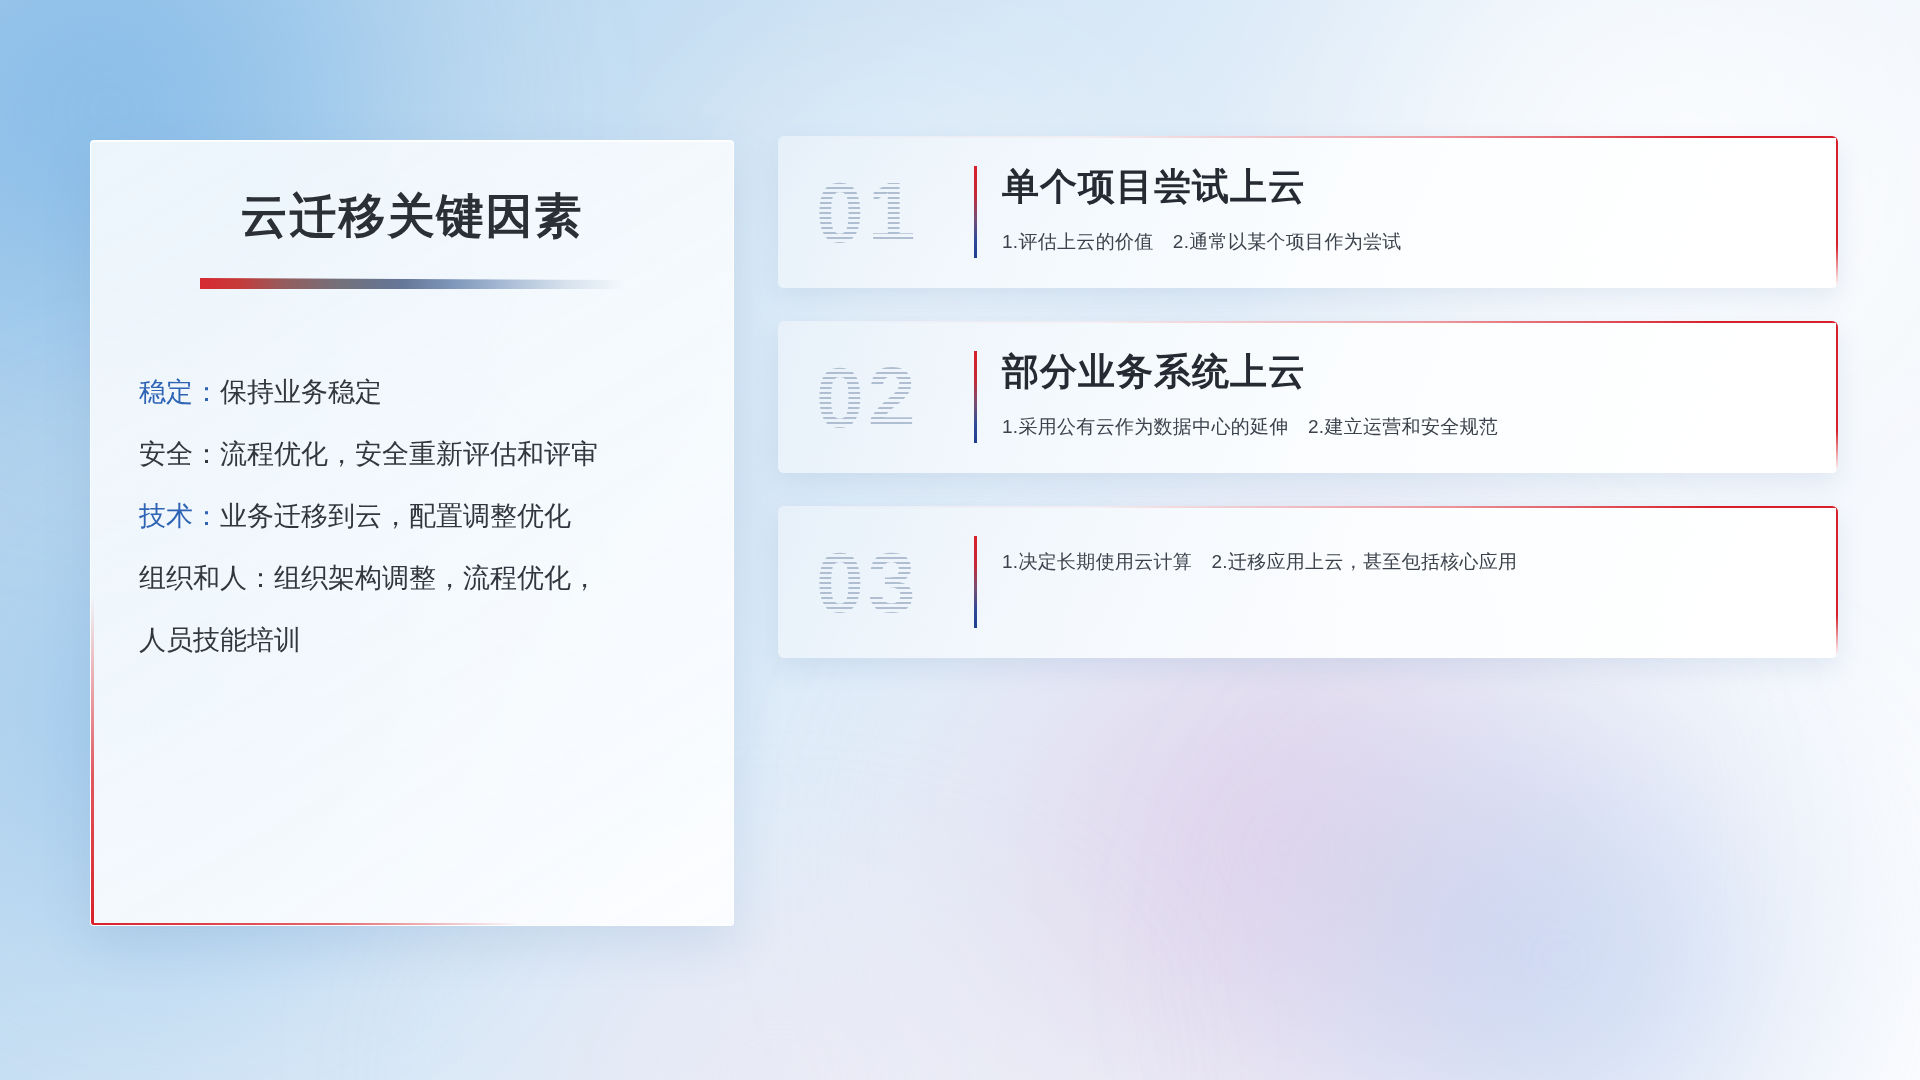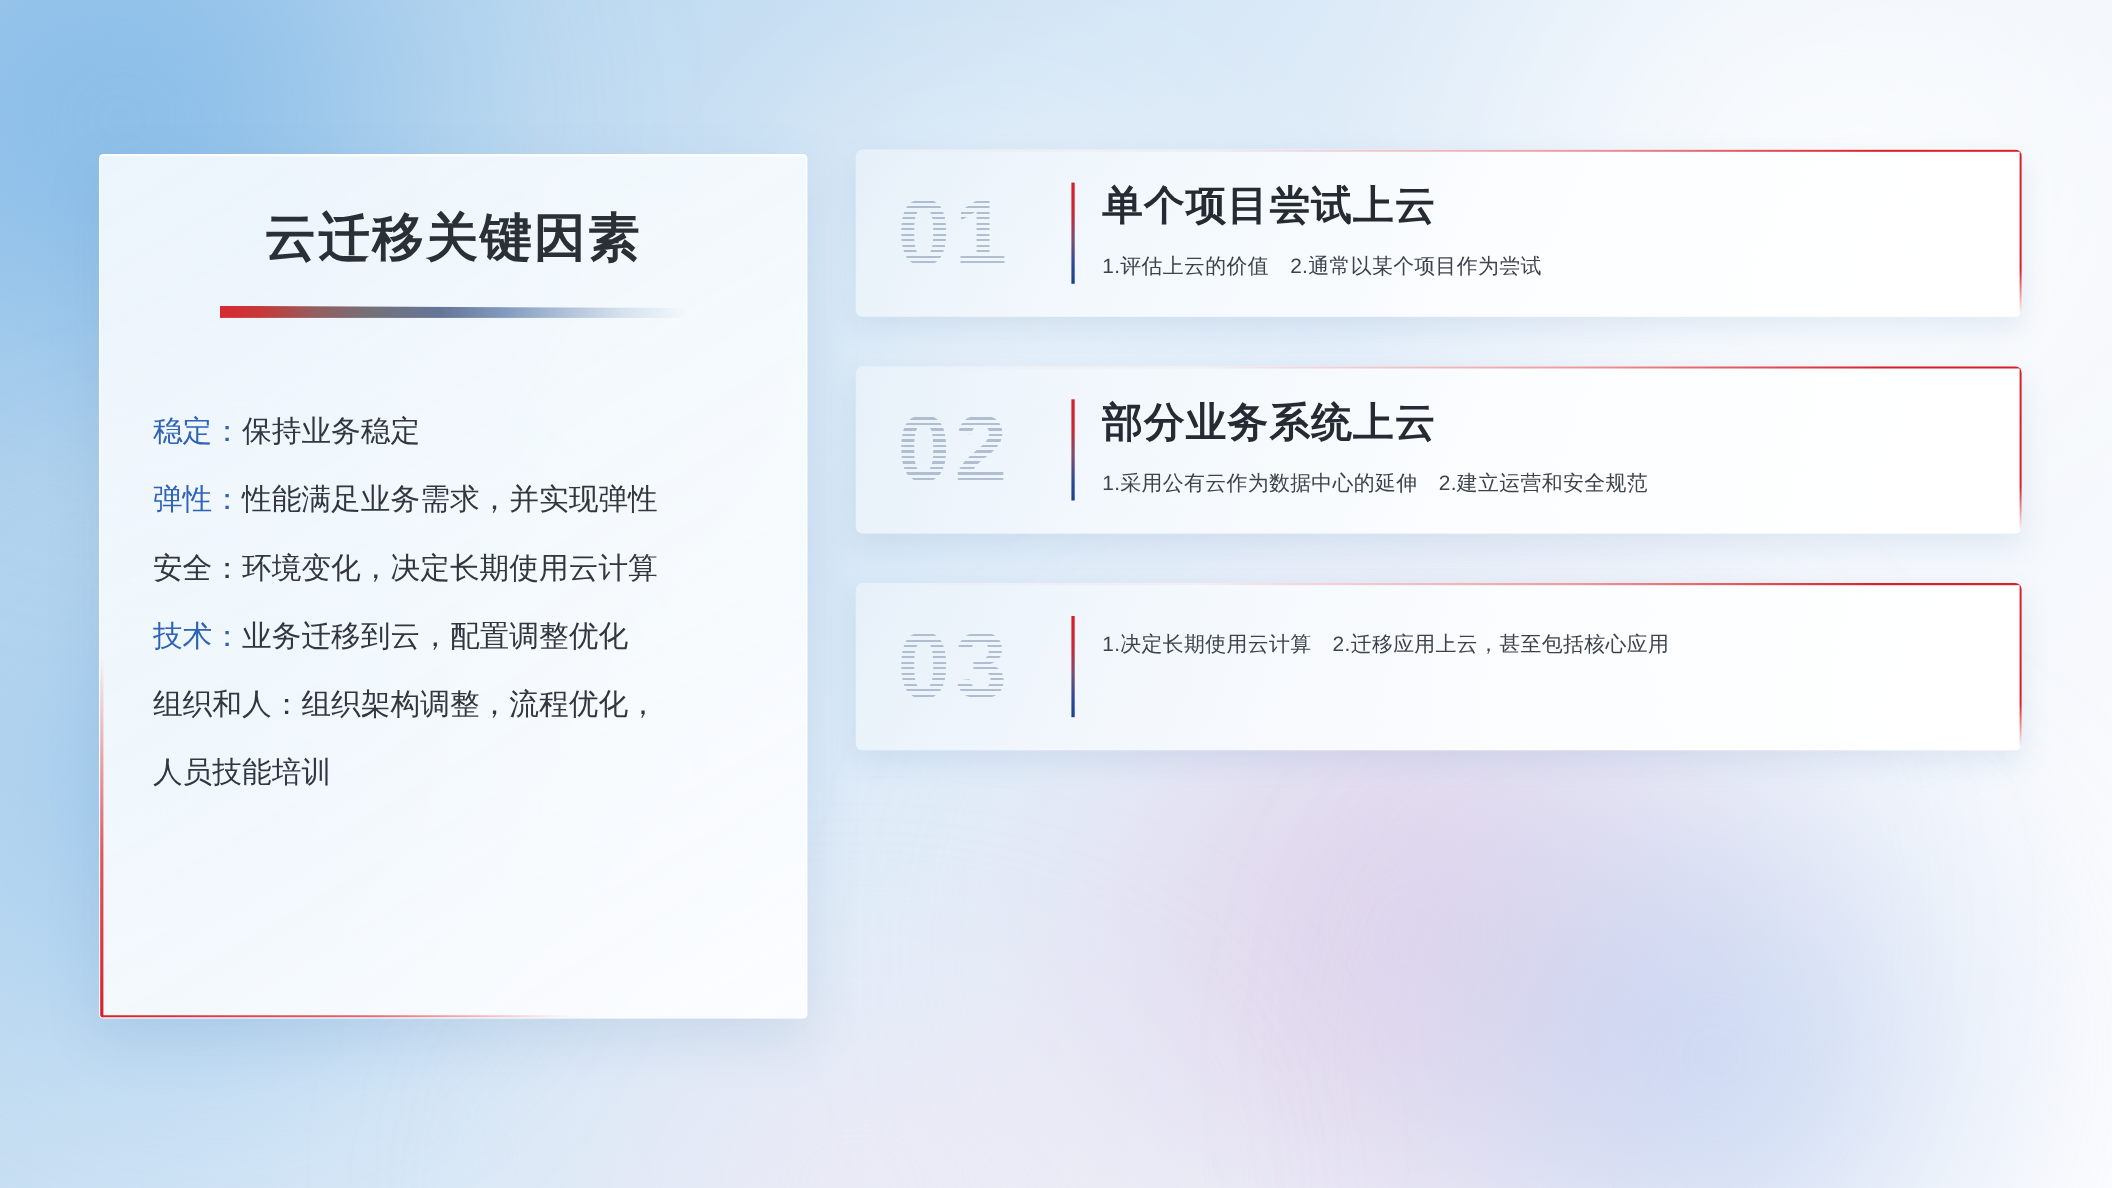--- a/index.html
+++ b/index.html
@@ -68,21 +68,21 @@
   #factor-list { margin:72px 0 0 48px; }
   .factor-row {
     font-size:27px; line-height:62px; color:#32373f; white-space:nowrap;
   }
   .factor-label { color:#2f64b5; }
   .factor-label.plain { color:#32373f;text-align:right; }
 
   
   #cards { position:absolute; left:778px; top:136px; width:1060px; }
   .step-card {
-    position:relative; height:152px; margin-bottom:45px;
+    position:relative; height:152px; margin-bottom:33px;
     border-radius:6px;
     background:linear-gradient(118deg,rgba(236,243,250,.72) 0%,rgba(247,251,254,.86) 30%,rgba(253,254,255,.96) 60%,rgba(255,255,255,.99) 100%);
     box-shadow:0 10px 26px rgba(95,135,185,.14);
     overflow:hidden;
   }
   .step-card::before {
     content:""; position:absolute; left:0; top:0; right:0; height:2px;
     background:linear-gradient(to right,rgba(216,32,42,0) 0%,rgba(216,32,42,.05) 30%,rgba(216,32,42,.45) 62%,#d8202a 88%,#d8202a 100%);
   }
   .step-card::after {
@@ -120,22 +120,21 @@
   <div class="bg-blob blob-e"></div>
   <div class="bg-blob blob-f"></div>
   <div class="bg-blob blob-g"></div>
 </div>
 
 <section id="left-panel">
   <h1 id="panel-title">云迁移关键因素</h1>
   <div id="title-rule"></div>
   <div id="factor-list">
       <div class="factor-row"><span class="factor-label">稳定：</span><span class="factor-text">保持业务稳定</span></div>
-      <div class="factor-row"><span class="factor-label">弹性：</span><span class="factor-text">性能满足业务需求，并实现弹性</span></div>
-      <div class="factor-row"><span class="factor-label plain">安全：</span><span class="factor-text">环境变化，决定长期使用云计算</span></div>
+      <div class="factor-row"><span class="factor-label plain">安全：</span><span class="factor-text">流程优化，安全重新评估和评审</span></div>
       <div class="factor-row"><span class="factor-label">技术：</span><span class="factor-text">业务迁移到云，配置调整优化</span></div>
       <div class="factor-row"><span class="factor-label plain">组织和人：</span><span class="factor-text">组织架构调整，流程优化，</span></div>
       <div class="factor-row"><span class="factor-text">人员技能培训</span></div>
     </div>
 </section>
 
 <section id="cards">
     <article class="step-card">
       <div class="card-num">01</div>
       <div class="card-bar"></div>

